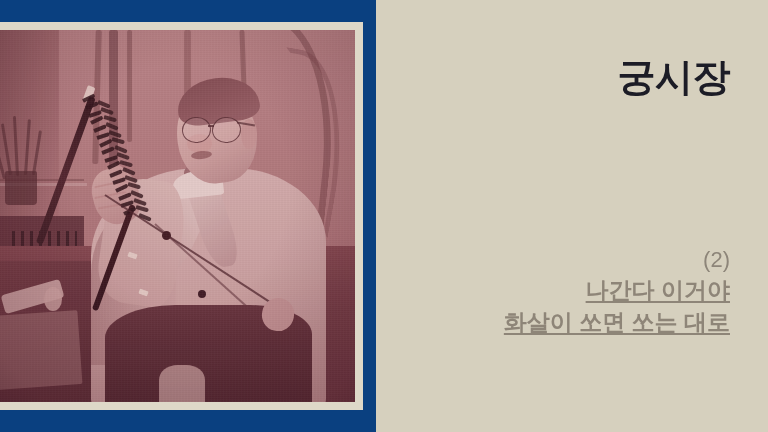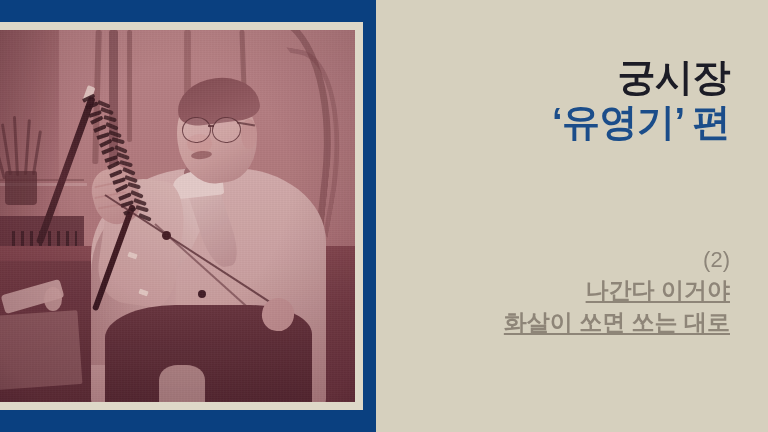--- a/index.html
+++ b/index.html
@@ -712,21 +712,20 @@
           <div class="vignette"></div>
         </div>
       </div>
     </div>
   </div>
 
   <div class="text-col">
 
     <div class="title-block">
       <div class="title-line1">궁시장</div>
-      <div class="title-line2">‘유영기’ 편</div>
     </div>
 
     <div class="sub-block">
       <div class="sub-number">(2)</div>
       <div class="sub-line">나간다 이거야</div>
       <div class="sub-line">화살이 쏘면 쏘는 대로</div>
     </div>
 
   </div>
 </div>

